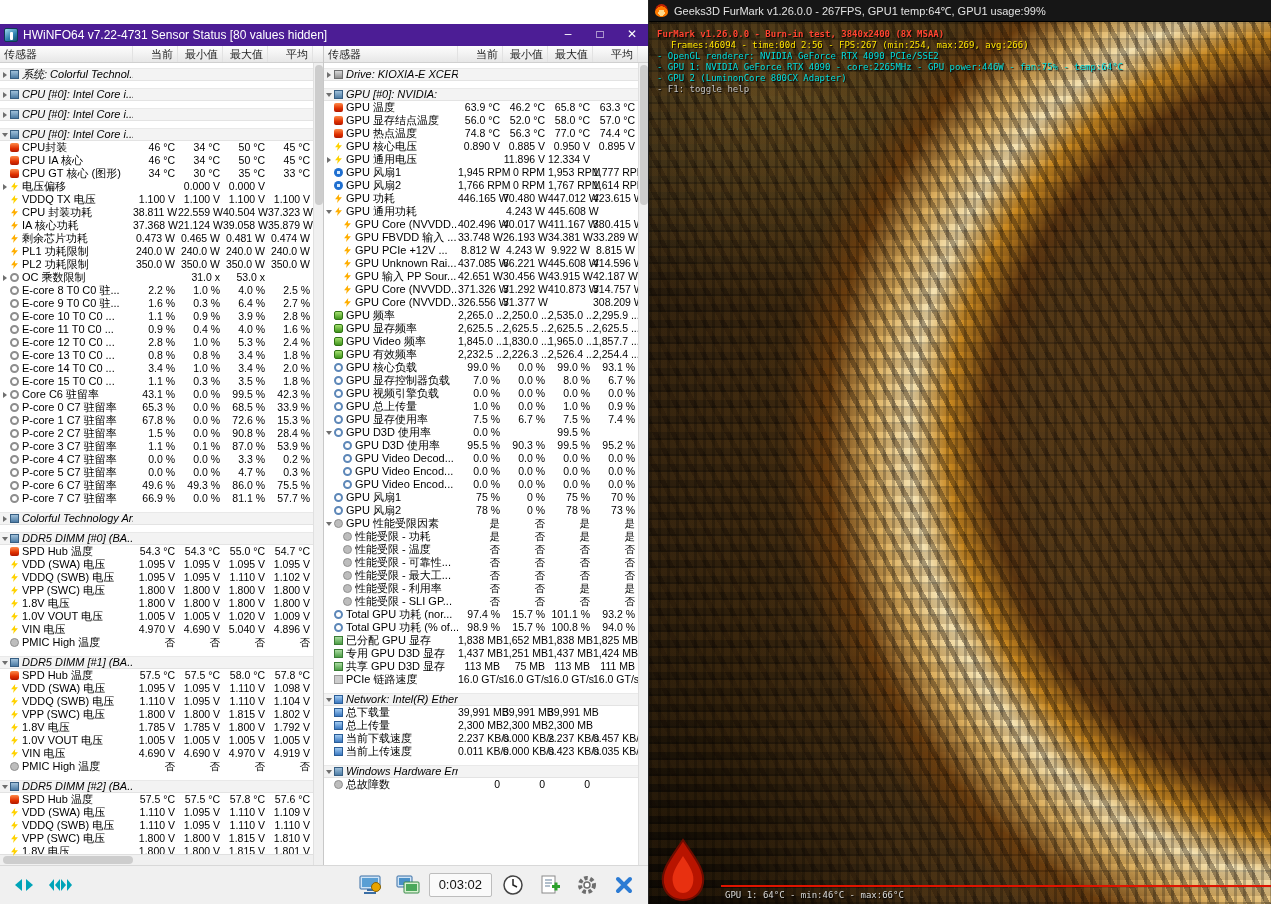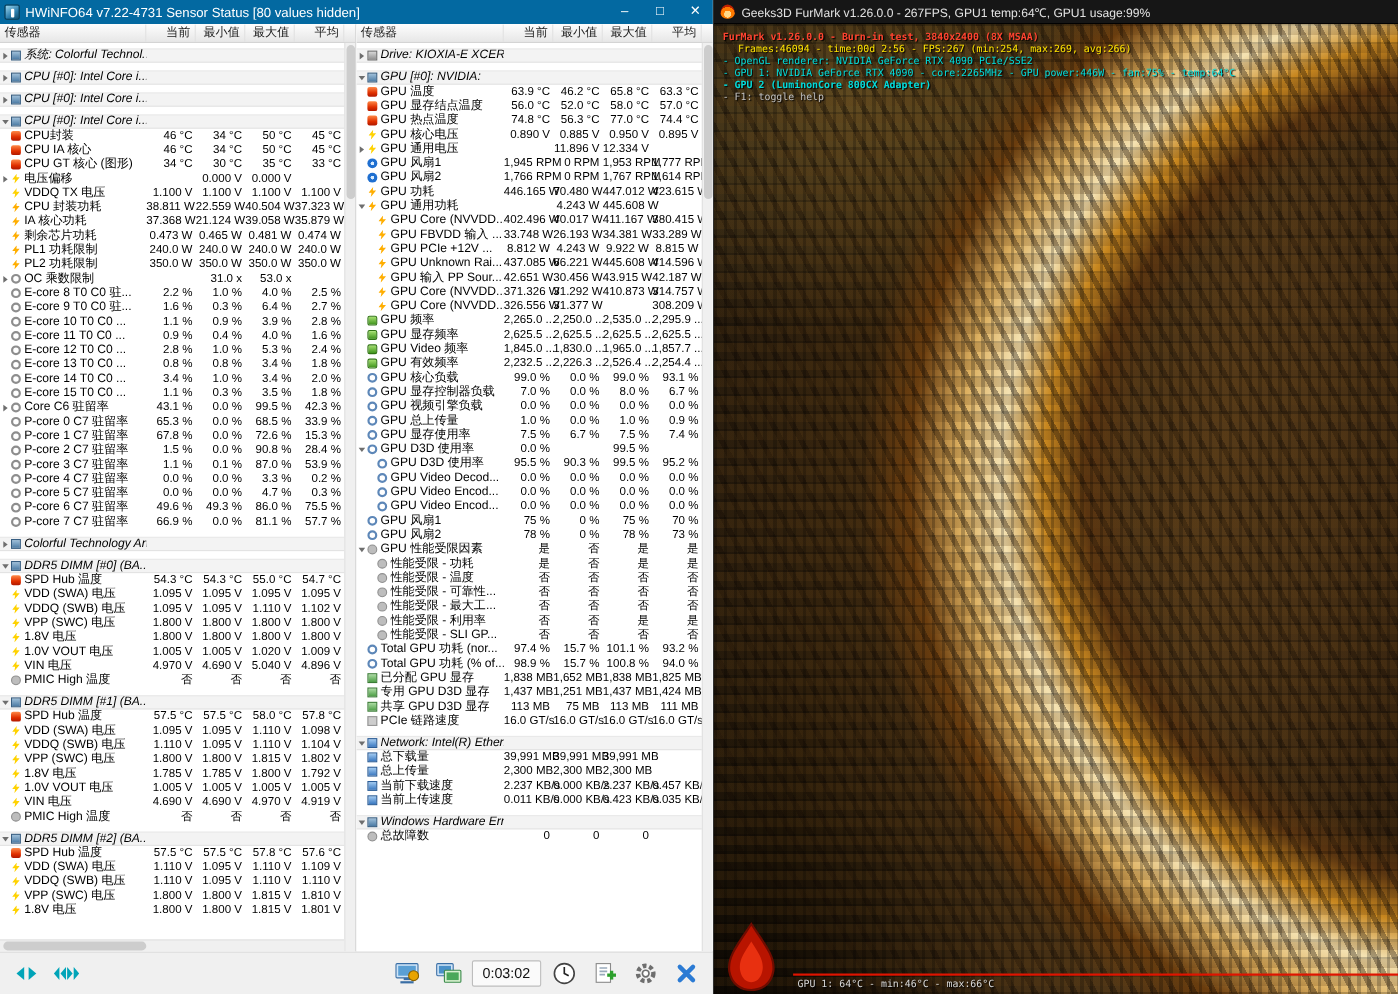--- a/index.html
+++ b/index.html
@@ -1,22 +1,22 @@
 <!DOCTYPE html>
 <html><head>
 <meta charset="utf-8">
 <style>
   *{box-sizing:border-box;margin:0;padding:0}
   html,body{width:1271px;height:904px;overflow:hidden;background:#000;
     font-family:"Liberation Sans",sans-serif;}
   
   .hwinfo{position:absolute;left:0;top:0;width:649px;height:904px;background:#fff;
     display:flex;flex-direction:column;border-right:1px solid #222;}
-  .titlebar{height:22px;background:#0369a1;display:flex;align-items:center;
-    color:#fff;font-size:12px;flex:none;padding-left:4px;}
+  .titlebar{height:22px;background:#4c1d95;display:flex;align-items:center;
+    color:#fff;font-size:12px;flex:none;padding-left:4px;margin-top:24px;}
   .app-ico{width:14px;height:14px;border-radius:2px;margin-right:5px;flex:none;
     background:linear-gradient(145deg,#9fd8ef 0%,#2d7fae 60%,#14506e 100%);
     border:1px solid #0e3c52;position:relative;}
   .app-ico::after{content:"";position:absolute;left:5px;top:3px;width:3px;height:8px;background:#fff;border-radius:1px;}
   .t-title{flex:1;white-space:nowrap;overflow:hidden;}
   .win-btn{width:32px;height:22px;text-align:center;line-height:20px;font-size:12px;color:#fff;flex:none;}
   .panels{flex:1;display:flex;overflow:hidden;background:#fff;}
   .sensor-panel{width:324px;position:relative;overflow:hidden;font-size:11px;flex:none;background:#fff;}
   .sensor-panel.left{border-right:1px solid #c8c8c8;}
   .hdr{display:flex;height:17px;line-height:16px;background:linear-gradient(#fdfdfd,#e7e7e7);
@@ -1234,21 +1234,21 @@
   <div class="fm-title">
     <span class="fm-flame-ico"></span>
     <span>Geeks3D FurMark v1.26.0.0 - 267FPS, GPU1 temp:64℃, GPU1 usage:99%</span>
   </div>
   <div class="fm-canvas">
     <div class="fm-overlay" id="fm-overlay">
         <div style="color: rgb(255, 68, 48);">FurMark v1.26.0.0 - Burn-in test, 3840x2400 (8X MSAA)</div>
         <div style="color: rgb(255, 228, 0); margin-left: 14px;">Frames:46094 - time:00d 2:56 - FPS:267 (min:254, max:269, avg:266)</div>
         <div style="color: rgb(0, 220, 220);">- OpenGL renderer: NVIDIA GeForce RTX 4090 PCIe/SSE2</div>
         <div style="color: rgb(0, 220, 220);">- GPU 1: NVIDIA GeForce RTX 4090 - core:2265MHz - GPU power:446W - fan:75% - temp:64°C</div>
-        <div style="color: rgb(0, 220, 220); font-weight: bold;">- GPU 2 (LuminonCore 800CX Adapter)</div>
+        <div style="color: rgb(0, 220, 220);">- GPU 2 (LuminonCore 800CX Adapter)</div>
         <div style="color: rgb(192, 192, 192);">- F1: toggle help</div>
       </div>
     <div class="fm-redline"></div>
     <div class="fm-footer">GPU 1: 64°C - min:46°C - max:66°C</div>
     <svg class="fm-logo" viewBox="0 0 56 64">
       <path d="M28 2 C16 20 6 32 8 45 C10 57 19 62 28 62 C37 62 46 57 48 45 C50 32 40 20 28 2 Z" fill="#b81400" stroke="#6e0c00" stroke-width="2"></path>
       <path d="M28 18 C21 29 16 36 18 45 C19.5 52 24 55 28 55 C32 55 36.5 52 38 45 C40 36 35 29 28 18 Z" fill="#e83010"></path>
     </svg>
   </div>
 </div>

